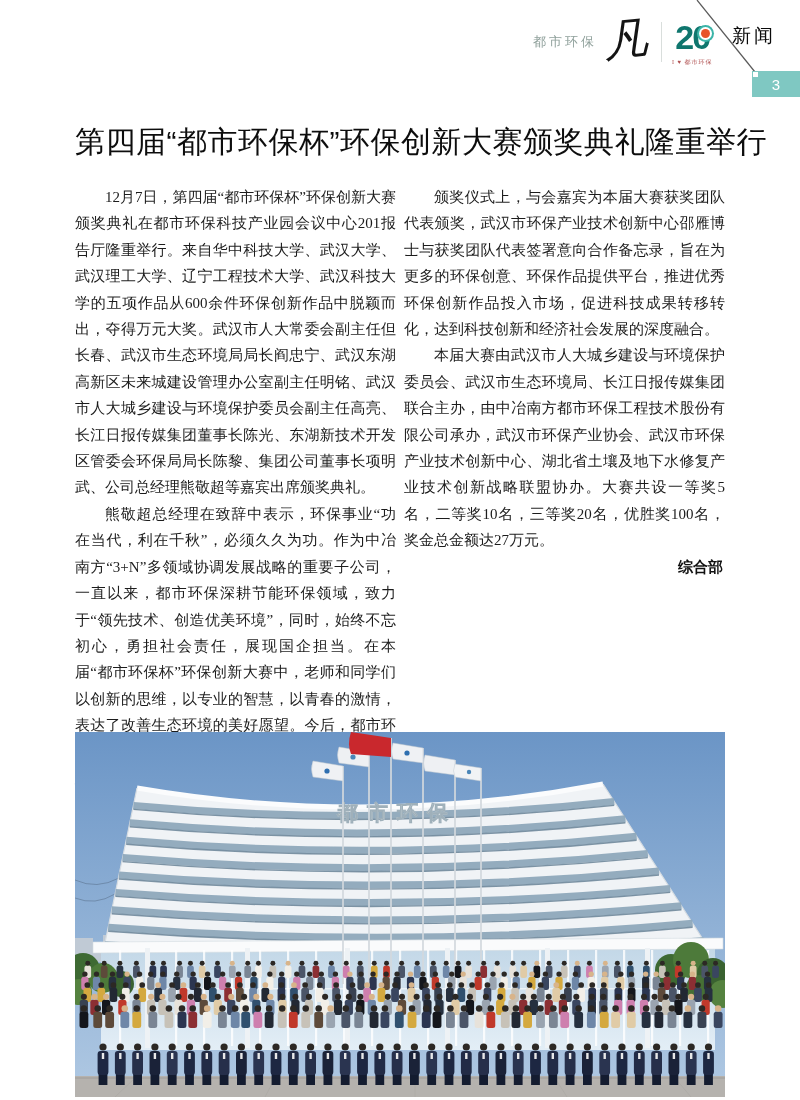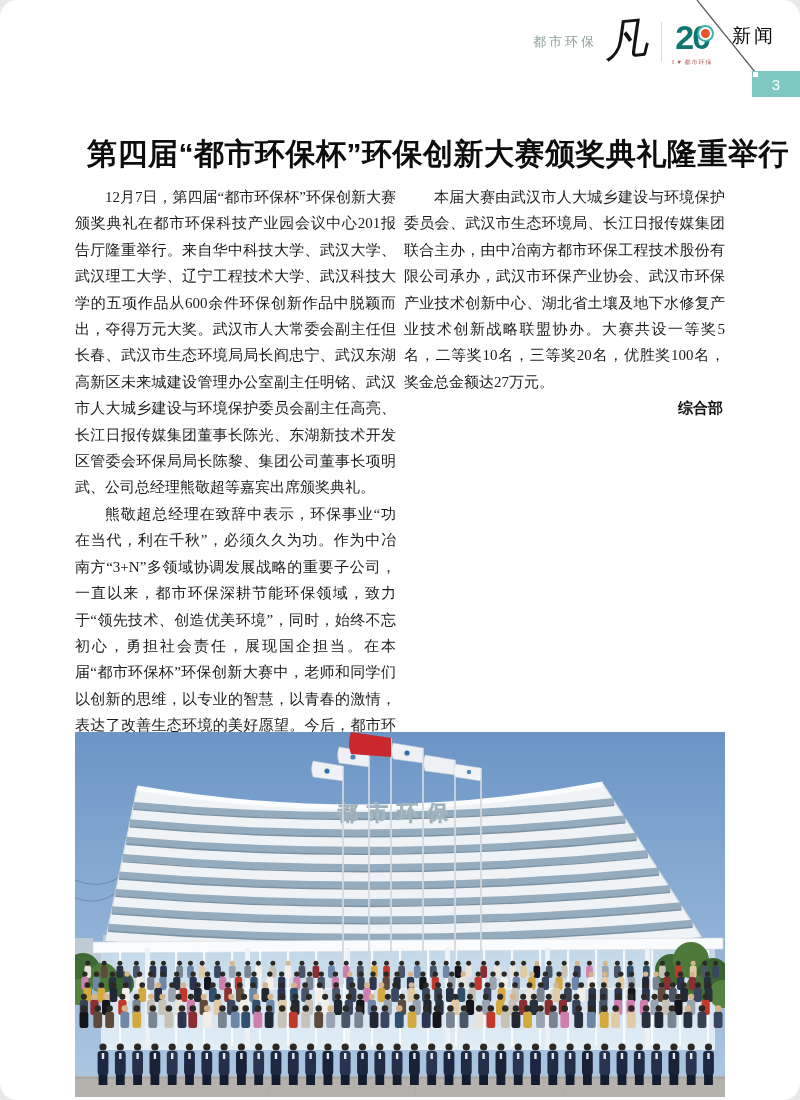--- a/index.html
+++ b/index.html
@@ -1,17 +1,17 @@
 <!DOCTYPE html>
 <html><head>
 <meta charset="utf-8">
 <style>
   html,body{margin:0;padding:0;background:#e8e8e8;}
   .page{position:relative;width:800px;height:1100px;margin:0 auto;background:#ffffff;overflow:hidden;
-        font-family:"Liberation Serif","DejaVu Serif",serif;border-radius:17px;}
+        font-family:"Liberation Serif","DejaVu Serif",serif;}
 
   
   .brand-cluster{position:absolute;top:16px;left:533px;display:flex;align-items:flex-start;}
   .brand-text{font-family:"Liberation Sans","DejaVu Sans",sans-serif;font-size:13px;color:#8fa09b;
               letter-spacing:3px;margin-top:17px;}
   .brand-script{font-size:44px;line-height:1;font-style:italic;color:#141414;margin:2px 6px 0 6px;
                 font-family:"DejaVu Serif",serif;transform:rotate(-6deg);}
   .logo-divider{width:1px;height:40px;background:#d9dedc;margin:6px 10px 0 8px;}
   .anniv{display:flex;flex-direction:column;align-items:center;margin-top:4px;}
   .anniv-num{position:relative;font-family:"Liberation Sans","DejaVu Sans",sans-serif;font-weight:800;
@@ -21,22 +21,22 @@
   .anniv-tagline{font-size:6px;color:#b05050;letter-spacing:1px;margin-top:4px;white-space:nowrap;}
   .header-line{position:absolute;top:0;left:600px;width:200px;height:80px;pointer-events:none;}
   .section-label{position:absolute;top:23px;left:732px;font-family:"Liberation Sans","DejaVu Sans",sans-serif;
                  font-weight:400;font-size:19px;letter-spacing:3px;color:#0a0a0a;}
   .page-box{position:absolute;top:71px;right:0;width:48px;height:26px;background:#7fc8c2;
             display:flex;align-items:center;justify-content:center;}
   .page-box .num{color:#ffffff;font-family:"Liberation Sans","DejaVu Sans",sans-serif;font-size:15px;}
   .page-box-notch{position:absolute;top:1px;left:1px;width:5px;height:5px;background:#ffffff;}
 
   
-  .article-title{position:absolute;top:122px;left:75px;width:650px;margin:12px;text-align:center;
-                 font-family:"Liberation Sans","DejaVu Sans",sans-serif;font-weight:700;
+  .article-title{position:absolute;top:122px;left:75px;width:650px;margin:0;text-align:center;
+                 font-family:"Liberation Sans","DejaVu Sans",sans-serif;font-weight:400;
                  font-size:30px;letter-spacing:.5px;color:#0d0d0d;white-space:nowrap;}
   .columns{position:absolute;top:184px;left:75px;width:650px;display:flex;gap:8px;}
   .col{flex:1;min-width:0;}
   .col p{margin:0;text-indent:2em;font-size:15px;line-height:26.4px;text-align:justify;
          color:#1c1c1c;}
   .byline{margin-top:4px;text-align:right;padding-right:2px;
           font-family:"Liberation Sans","DejaVu Sans",sans-serif;font-weight:700;font-size:15px;color:#111;}
 
   
   .photo{position:absolute;top:732px;left:75px;width:650px;height:365px;margin:0;overflow:hidden;}
@@ -70,20 +70,21 @@
   </div>
 
   <h1 class="article-title">第四届“都市环保杯”环保创新大赛颁奖典礼隆重举行</h1>
 
   <div class="columns">
     <div class="col">
       <p>12月7日，第四届“都市环保杯”环保创新大赛颁奖典礼在都市环保科技产业园会议中心201报告厅隆重举行。来自华中科技大学、武汉大学、武汉理工大学、辽宁工程技术大学、武汉科技大学的五项作品从600余件环保创新作品中脱颖而出，夺得万元大奖。武汉市人大常委会副主任但长春、武汉市生态环境局局长阎忠宁、武汉东湖高新区未来城建设管理办公室副主任明铭、武汉市人大城乡建设与环境保护委员会副主任高亮、长江日报传媒集团董事长陈光、东湖新技术开发区管委会环保局局长陈黎、集团公司董事长项明武、公司总经理熊敬超等嘉宾出席颁奖典礼。</p>
       <p>熊敬超总经理在致辞中表示，环保事业“功在当代，利在千秋”，必须久久为功。作为中冶南方“3+N”多领域协调发展战略的重要子公司，一直以来，都市环保深耕节能环保领域，致力于“领先技术、创造优美环境”，同时，始终不忘初心，勇担社会责任，展现国企担当。在本届“都市环保杯”环保创新大赛中，老师和同学们以创新的思维，以专业的智慧，以青春的激情，表达了改善生态环境的美好愿望。今后，都市环保愿和学校、政府、媒体及各界同仁携手，为共建美好家园做出最大努力。</p>
     </div>
     <div class="col">
+      <p>颁奖仪式上，与会嘉宾为本届大赛获奖团队代表颁奖，武汉市环保产业技术创新中心邵雁博士与获奖团队代表签署意向合作备忘录，旨在为更多的环保创意、环保作品提供平台，推进优秀环保创新作品投入市场，促进科技成果转移转化，达到科技创新和经济社会发展的深度融合。</p>
       <p>本届大赛由武汉市人大城乡建设与环境保护委员会、武汉市生态环境局、长江日报传媒集团联合主办，由中冶南方都市环保工程技术股份有限公司承办，武汉市环保产业协会、武汉市环保产业技术创新中心、湖北省土壤及地下水修复产业技术创新战略联盟协办。大赛共设一等奖5名，二等奖10名，三等奖20名，优胜奖100名，奖金总金额达27万元。</p>
       <div class="byline">综合部</div>
     </div>
   </div>
 
   <figure class="photo">
     <svg viewBox="0 0 650 365" width="650" height="365">
       <defs>
         <linearGradient id="g-sky" x1="0" y1="0" x2="0" y2="1">
           <stop offset="0" stop-color="#6b95c6"></stop>

